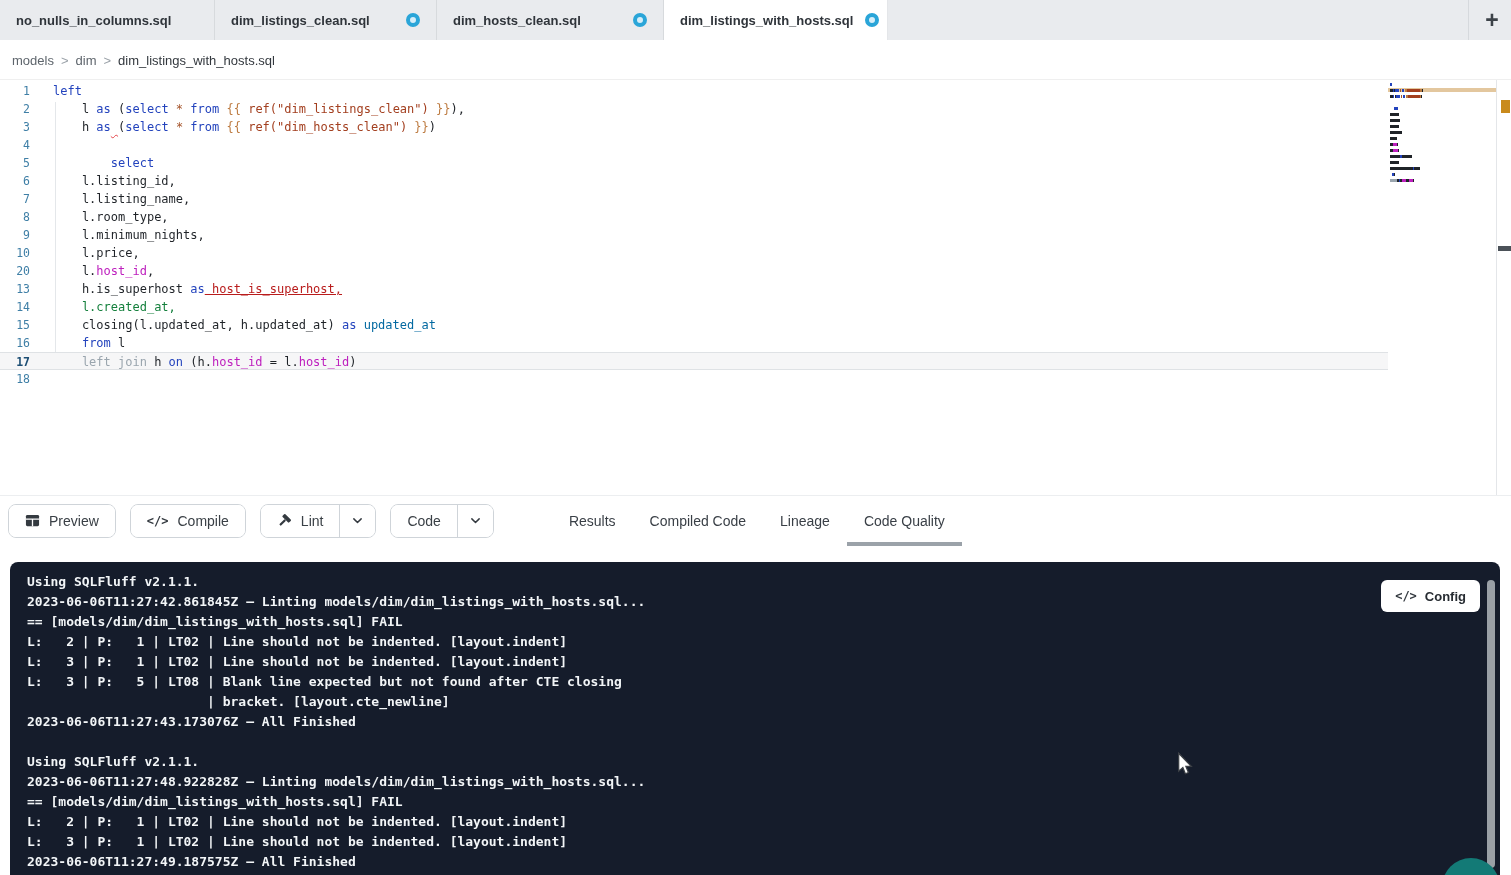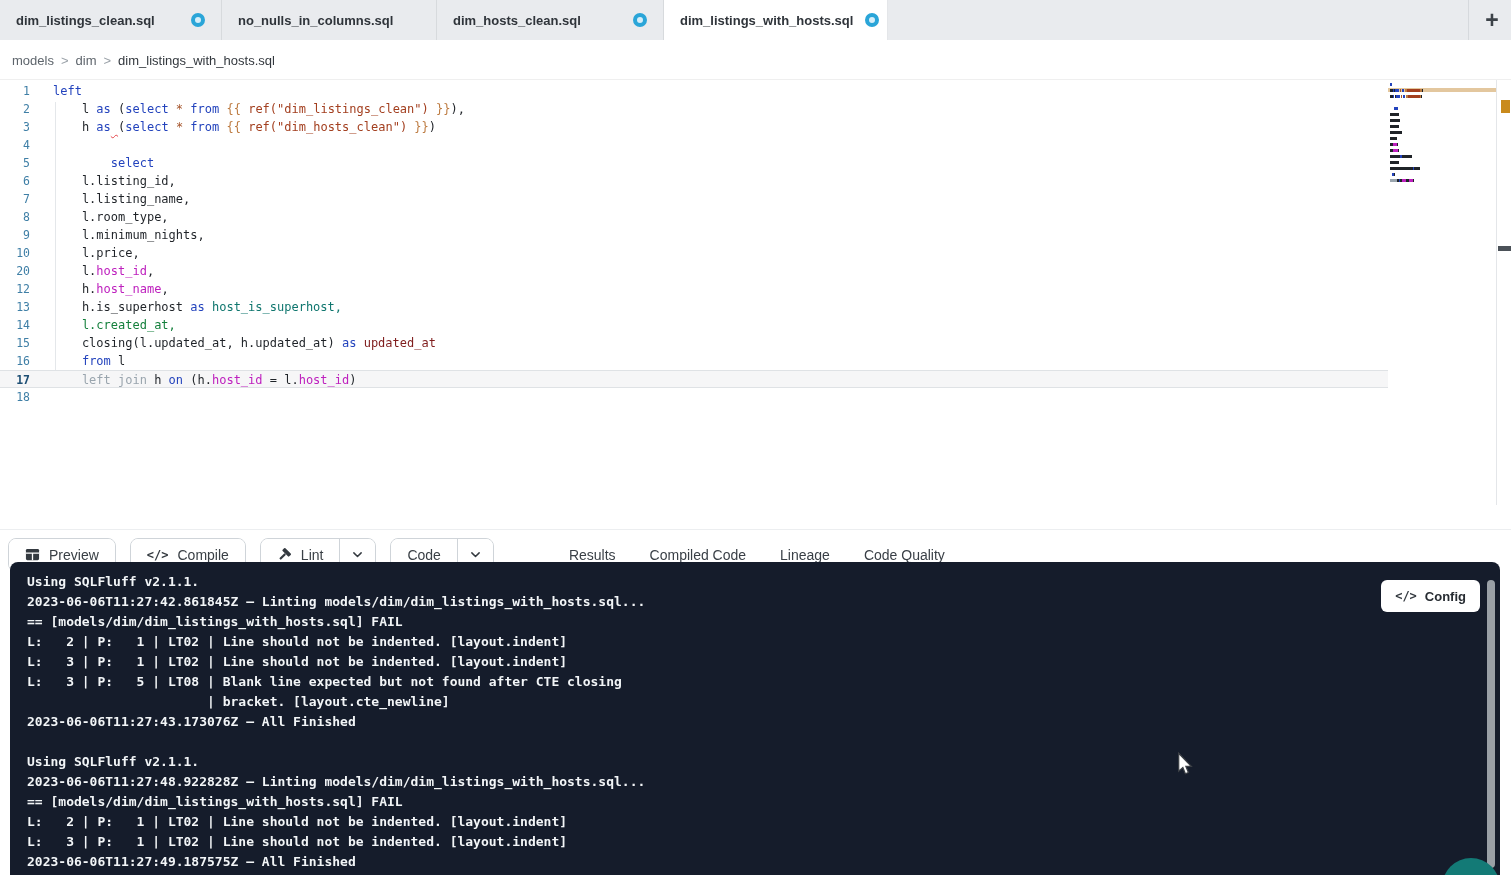--- a/index.html
+++ b/index.html
@@ -50,21 +50,21 @@
   .minimap { position:absolute; left:1388px; top:2px; width:108px; height:420px; cursor:pointer; }
   .mm-band { position:absolute; left:0; top:6px; width:100%; height:4px; background:#e3c79e; }
   .mm-rows { position:absolute; left:2px; top:1px; }
   .mm-row { height:6px; white-space:nowrap; }
   .mm-seg { display:inline-block; height:2.5px; vertical-align:top; }
   .right-ruler { position:absolute; left:1496px; top:80px; width:15px; height:425px;
                  border-left:1px solid #e4e6e9; background:#fff; cursor:pointer; }
   .ruler-warn { position:absolute; left:4px; top:20px; width:9px; height:13px; background:#c98a1c; }
   .ruler-mark { position:absolute; left:1px; top:166px; width:13px; height:5px; background:#4b5158; }
   
-  .toolbar { position:absolute; top:529px; left:0; width:1511px; height:50px; background:#fff;
+  .toolbar { position:absolute; top:495px; left:0; width:1511px; height:50px; background:#fff;
              border-top:1px solid #eceef0; display:flex; align-items:center; padding:0 8px; }
   .btn-group { display:flex; margin-right:14px; border:1px solid #cfd4d9; border-radius:8px;
                overflow:hidden; background:#fff; }
   .btn { display:flex; align-items:center; gap:9px; padding:0 16px; height:32px; font-size:14px;
          color:#3a4046; cursor:pointer; background:#fff; border:none; white-space:nowrap; }
   .btn.split-arrow { border-left:1px solid #cfd4d9; padding:0 11px; }
   .icon-glyph { font-family:"DejaVu Sans Mono", monospace; font-weight:bold; font-size:12px; color:#343a40; }
   .t-tabs { display:flex; margin-left:44px; height:50px; }
   .t-tab { display:flex; align-items:center; padding:0 17px; height:50px; font-size:14px;
            color:#393f46; cursor:pointer; }
@@ -81,26 +81,26 @@
                     background:#9aa0a6; border-radius:4px; cursor:pointer; }
   .fab { position:absolute; left:1442px; top:858px; width:58px; height:58px; border-radius:50%;
          background:#137a76; cursor:pointer; }
   .cursor { position:absolute; left:1176px; top:752px; pointer-events:none; }
 </style>
 </head>
 <body>
 
 <div class="tab-bar">
   <div class="tab-strip">
+      <div class="tab" style="width: 215px;">
+        <span class="tab-label">no_nulls_in_columns.sql</span>
+      </div>
       <div class="tab" style="width: 222px;">
         <span class="tab-label">dim_listings_clean.sql</span>
         <span class="tab-dot" style="border-color: rgb(42, 165, 216);"></span>
-      </div>
-      <div class="tab" style="width: 215px;">
-        <span class="tab-label">no_nulls_in_columns.sql</span>
       </div>
       <div class="tab" style="width: 227px; gap: 28px;">
         <span class="tab-label">dim_hosts_clean.sql</span>
         <span class="tab-dot" style="border-color: rgb(42, 165, 216);"></span>
       </div>
       <div class="tab active" style="width: 224px;">
         <span class="tab-label">dim_listings_with_hosts.sql</span>
         <span class="tab-dot" style="border-color: rgb(42, 165, 216);"></span>
       </div>
     </div>
@@ -169,34 +169,30 @@
       </div>
       <div class="code-line">
         <span class="ln">10</span>
         <span class="code-text"><span style="color: rgb(31, 35, 40);">    l.price,</span></span>
       </div>
       <div class="code-line">
         <span class="ln">20</span>
         <span class="code-text"><span style="color: rgb(31, 35, 40);">    l.</span><span style="color: rgb(190, 32, 190);">host_id</span><span style="color: rgb(31, 35, 40);">,</span></span>
       </div>
       <div class="code-line">
-        <span class="ln">12</span>
-        <span class="code-text"><span style="color: rgb(31, 35, 40);">    h.</span><span style="color: rgb(190, 32, 190);">host_name</span><span style="color: rgb(31, 35, 40);">,</span></span>
-      </div>
-      <div class="code-line">
         <span class="ln">13</span>
-        <span class="code-text"><span style="color: rgb(31, 35, 40);">    h.is_superhost </span><span style="color: rgb(35, 67, 189);">as</span><span style="color: #0f766e;"> host_is_superhost,</span></span>
+        <span class="code-text"><span style="color: rgb(31, 35, 40);">    h.is_superhost </span><span style="color: rgb(35, 67, 189);">as</span><span style="color: #b91c1c; text-decoration: underline;"> host_is_superhost,</span></span>
       </div>
       <div class="code-line">
         <span class="ln">14</span>
         <span class="code-text"><span style="color: #15803d;">    l.created_at,</span></span>
       </div>
       <div class="code-line">
         <span class="ln">15</span>
-        <span class="code-text"><span style="color: rgb(31, 35, 40);">    closing(l.updated_at, h.updated_at) </span><span style="color: rgb(35, 67, 189);">as</span><span style="color: #7f1d1d;"> updated_at</span></span>
+        <span class="code-text"><span style="color: rgb(31, 35, 40);">    closing(l.updated_at, h.updated_at) </span><span style="color: rgb(35, 67, 189);">as</span><span style="color: #0369a1;"> updated_at</span></span>
       </div>
       <div class="code-line">
         <span class="ln">16</span>
         <span class="code-text"><span style="color: rgb(31, 35, 40);">    </span><span style="color: rgb(35, 67, 189);">from</span><span style="color: rgb(31, 35, 40);"> l</span></span>
       </div>
       <div class="code-line active">
         <span class="ln">17</span>
         <span class="code-text"><span style="color: rgb(154, 165, 174);">    left join</span><span style="color: rgb(31, 35, 40);"> h </span><span style="color: rgb(35, 67, 189);">on</span><span style="color: rgb(31, 35, 40);"> (h.</span><span style="color: rgb(190, 32, 190);">host_id</span><span style="color: rgb(31, 35, 40);"> = l.</span><span style="color: rgb(190, 32, 190);">host_id</span><span style="color: rgb(31, 35, 40);">)</span></span>
       </div>
       <div class="code-line">

